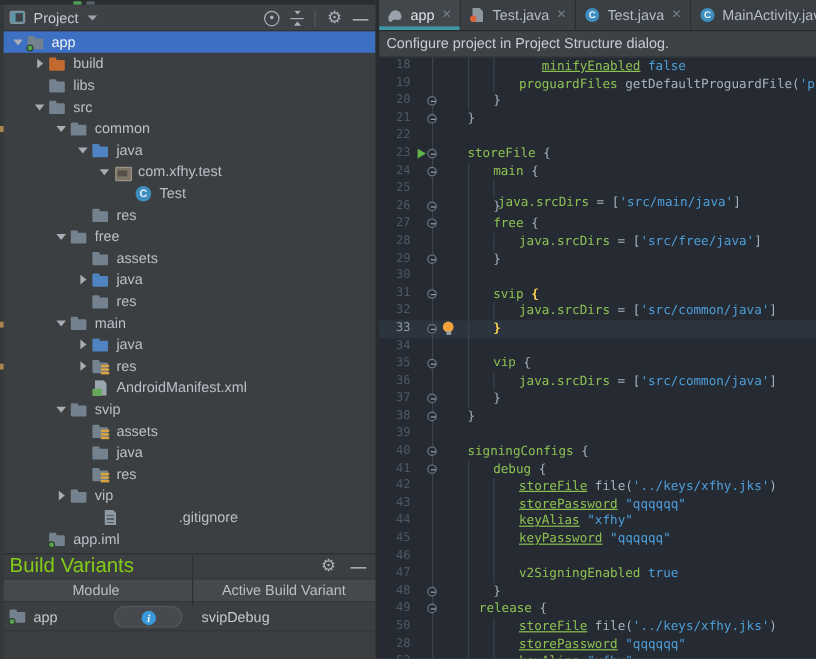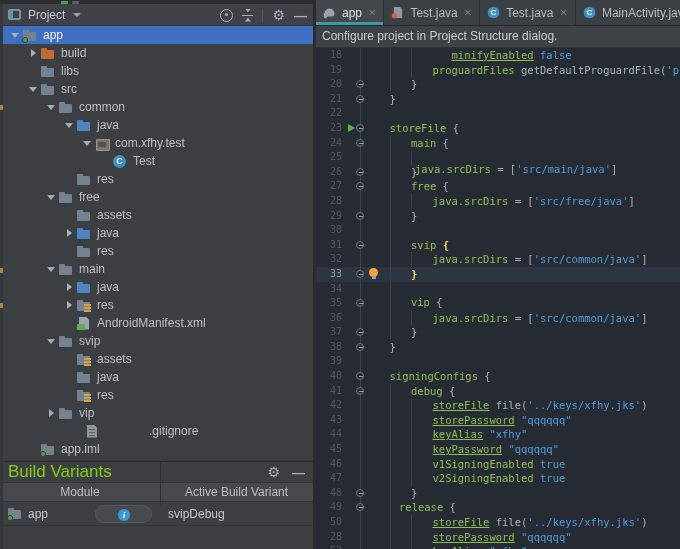--- a/index.html
+++ b/index.html
@@ -385,21 +385,21 @@
         <div class="cl"><span class="guide" style="left: 73.5px;"></span><span class="guide" style="left: 95px;"></span><span class="num">36</span><span class="ct" style="left: 116.5px;"><span class="tk-g">java.srcDirs</span><span class="tk-d"> = [</span><span class="tk-b">'src/common/java'</span><span class="tk-d">]</span></span></div>
         <div class="cl"><span class="guide" style="left: 73.5px;"></span><span class="num">37</span><span class="fold-mark"></span><span class="ct" style="left: 95px;"><span class="tk-d">}</span></span></div>
         <div class="cl"><span class="num">38</span><span class="fold-mark"></span><span class="ct" style="left: 73.5px;"><span class="tk-d">}</span></span></div>
         <div class="cl"><span class="num">39</span><span class="ct" style="left: 52px;"></span></div>
         <div class="cl"><span class="num">40</span><span class="fold-mark"></span><span class="ct" style="left: 73.5px;"><span class="tk-g">signingConfigs</span><span class="tk-d"> {</span></span></div>
         <div class="cl"><span class="guide" style="left: 73.5px;"></span><span class="num">41</span><span class="fold-mark"></span><span class="ct" style="left: 95px;"><span class="tk-g">debug</span><span class="tk-d"> {</span></span></div>
         <div class="cl"><span class="guide" style="left: 73.5px;"></span><span class="guide" style="left: 95px;"></span><span class="num">42</span><span class="ct" style="left: 116.5px;"><span class="tk-gu">storeFile</span><span class="tk-d"> file(</span><span class="tk-b">'../keys/xfhy.jks'</span><span class="tk-d">)</span></span></div>
         <div class="cl"><span class="guide" style="left: 73.5px;"></span><span class="guide" style="left: 95px;"></span><span class="num">43</span><span class="ct" style="left: 116.5px;"><span class="tk-gu">storePassword</span><span class="tk-d"> </span><span class="tk-b">"qqqqqq"</span></span></div>
         <div class="cl"><span class="guide" style="left: 73.5px;"></span><span class="guide" style="left: 95px;"></span><span class="num">44</span><span class="ct" style="left: 116.5px;"><span class="tk-gu">keyAlias</span><span class="tk-d"> </span><span class="tk-b">"xfhy"</span></span></div>
         <div class="cl"><span class="guide" style="left: 73.5px;"></span><span class="guide" style="left: 95px;"></span><span class="num">45</span><span class="ct" style="left: 116.5px;"><span class="tk-gu">keyPassword</span><span class="tk-d"> </span><span class="tk-b">"qqqqqq"</span></span></div>
-        <div class="cl"><span class="guide" style="left: 73.5px;"></span><span class="guide" style="left: 95px;"></span><span class="num">46</span><span class="ct" style="left: 116.5px;"><span class="tk-g">v1SigningEnabled</span><span class="tk-d"> </span><span class="tk-b">true</span></span></div>
+        <div class="cl"><span class="guide" style="left: 73.5px;"></span><span class="guide" style="left: 95px;"></span><span class="num">46</span></div>
         <div class="cl"><span class="guide" style="left: 73.5px;"></span><span class="guide" style="left: 95px;"></span><span class="num">47</span><span class="ct" style="left: 116.5px;"><span class="tk-g">v2SigningEnabled</span><span class="tk-d"> </span><span class="tk-b">true</span></span></div>
         <div class="cl"><span class="guide" style="left: 73.5px;"></span><span class="num">48</span><span class="fold-mark"></span><span class="ct" style="left: 95px;"><span class="tk-d">}</span></span></div>
         <div class="cl"><span class="guide" style="left: 73.5px;"></span><span class="num">49</span><span class="fold-mark"></span><span class="ct" style="left: 83px;"><span class="tk-g">release</span><span class="tk-d"> {</span></span></div>
         <div class="cl"><span class="guide" style="left: 73.5px;"></span><span class="guide" style="left: 95px;"></span><span class="num">50</span><span class="ct" style="left: 116.5px;"><span class="tk-gu">storeFile</span><span class="tk-d"> file(</span><span class="tk-b">'../keys/xfhy.jks'</span><span class="tk-d">)</span></span></div>
         <div class="cl"><span class="guide" style="left: 73.5px;"></span><span class="guide" style="left: 95px;"></span><span class="num">28</span><span class="ct" style="left: 116.5px;"><span class="tk-gu">storePassword</span><span class="tk-d"> </span><span class="tk-b">"qqqqqq"</span></span></div>
         <div class="cl"><span class="guide" style="left: 73.5px;"></span><span class="guide" style="left: 95px;"></span><span class="num">52</span><span class="ct" style="left: 116.5px;"><span class="tk-gu">keyAlias</span><span class="tk-d"> </span><span class="tk-b">"xfhy"</span></span></div>
       </div>
   </div>
 
 </div>

